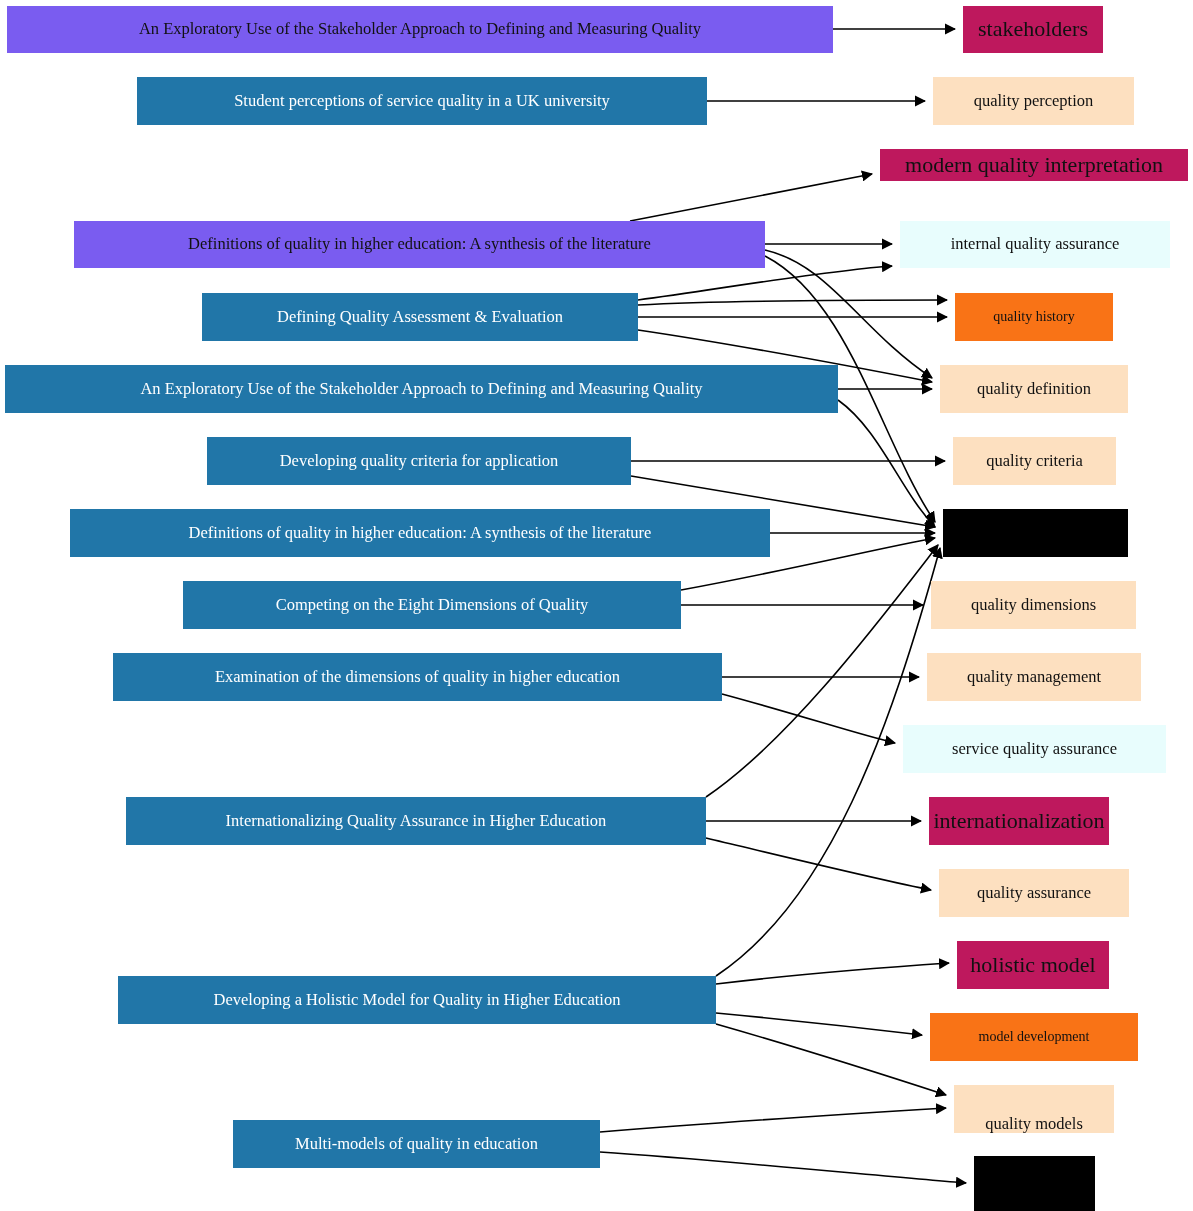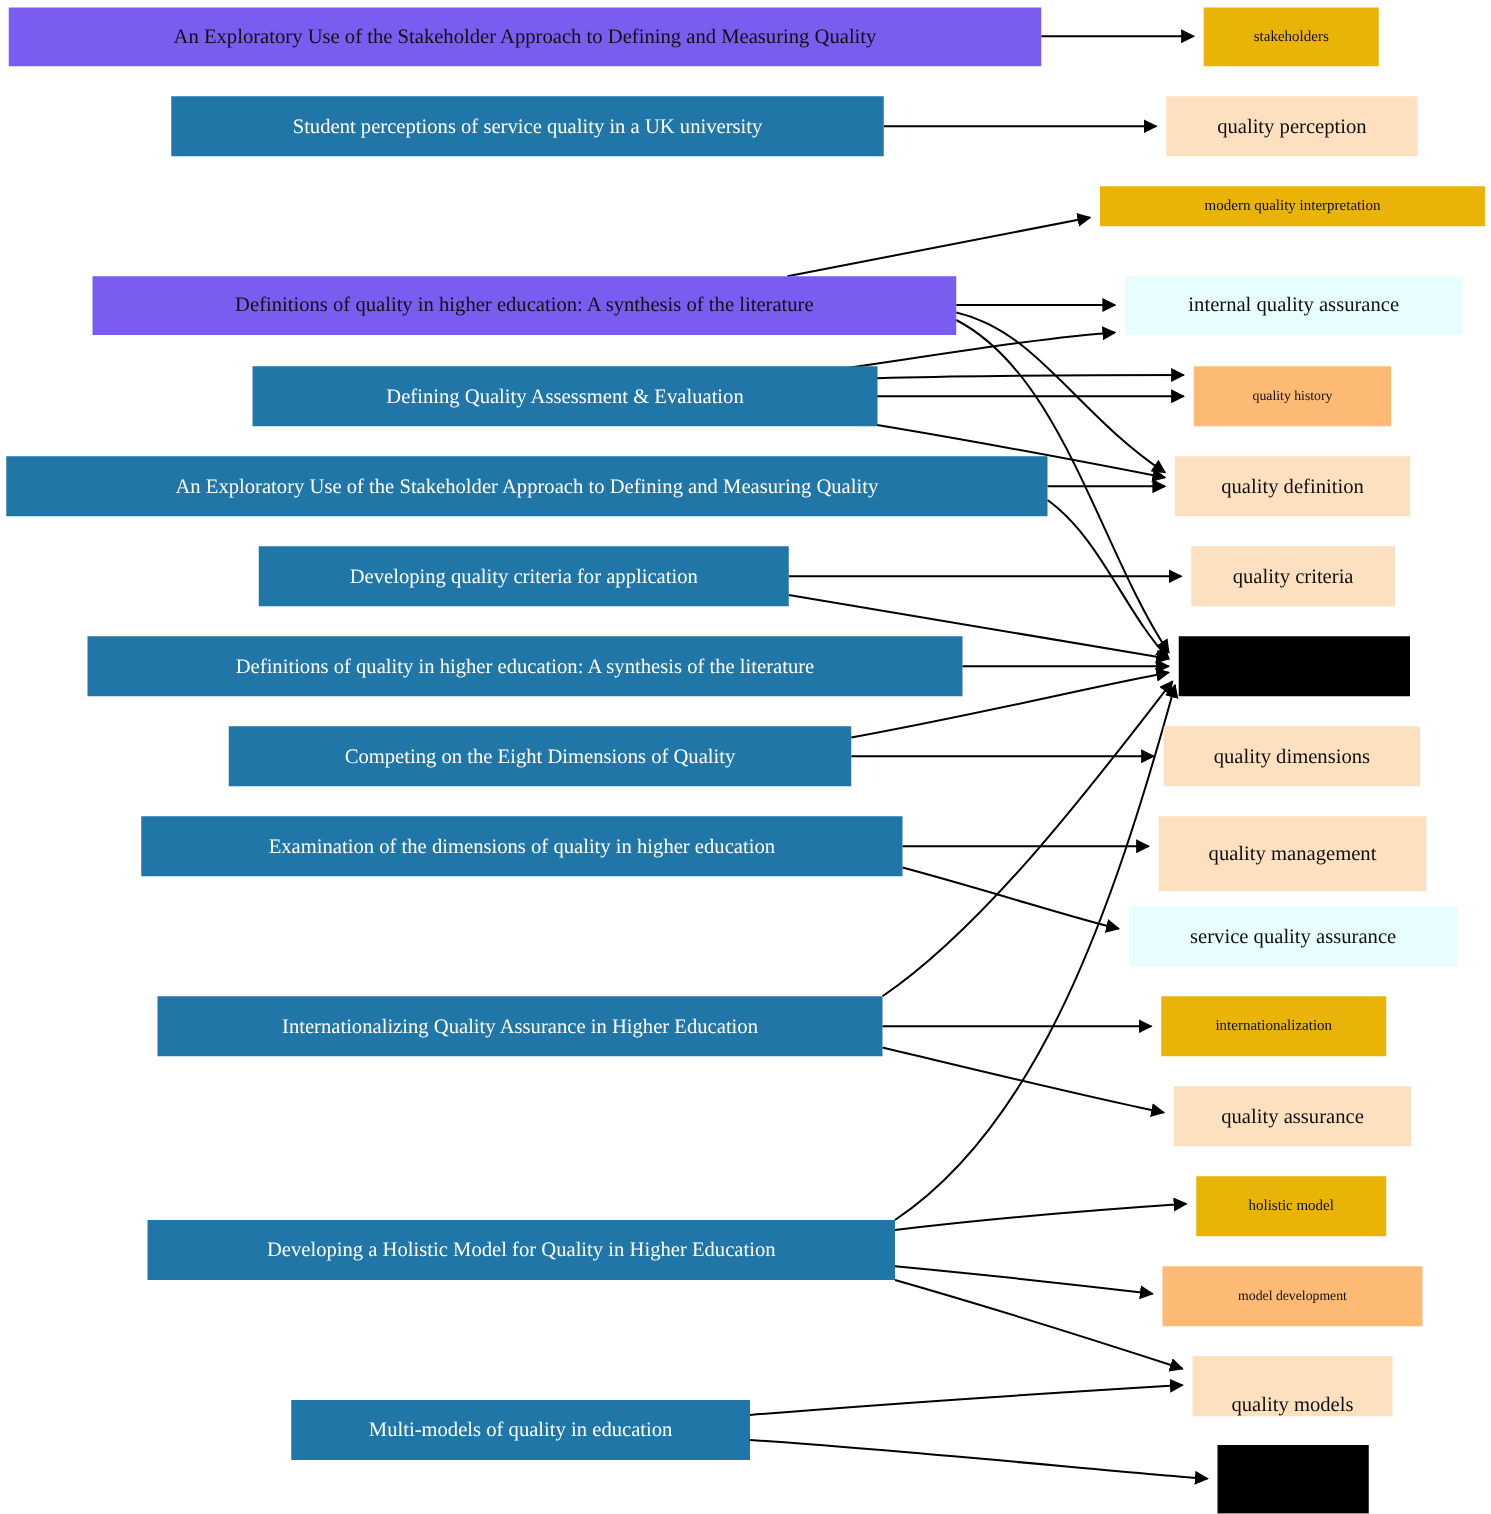--- a/index.html
+++ b/index.html
@@ -38,22 +38,22 @@
   }
   .node-label {
     display: block;
     padding: 0 10px;
   }
   
   .paper-blue   { background: #2176a8; color: #ffffff; font-size: 16.5px; }
   .paper-purple { background: #7a5cf0; color: #111111; font-size: 16.5px; }
   
   .kw-peach   { background: #fde0c0; color: #111111; font-size: 16.5px; }
-  .kw-purple  { background: #eab308; color: #111111; font-size: 12px; }
-  .kw-blue    { background: #fdba74; color: #111111; font-size: 11px; }
+  .kw-purple  { background: #be185d; color: #111111; font-size: 22px; }
+  .kw-blue    { background: #f97316; color: #111111; font-size: 14px; }
   .kw-mint    { background: #e8fdfd; color: #111111; font-size: 16.5px; }
   .kw-black   { background: #000000; color: #000000; font-size: 16.5px; }
 </style>
 </head>
 <body>
 
 <div id="canvas">
 
   <svg id="edges" viewBox="0 0 1193 1211" xmlns="http://www.w3.org/2000/svg">
     <defs>
@@ -96,21 +96,21 @@
   <div id="paper-nodes">
       <div class="node paper-purple" style="left: 7px; top: 6px; width: 826px; height: 47px;">
         <span class="node-label">An Exploratory Use of the Stakeholder Approach to Defining and Measuring Quality</span>
       </div>
       <div class="node paper-blue" style="left: 137px; top: 77px; width: 570px; height: 48px;">
         <span class="node-label">Student perceptions of service quality in a UK university</span>
       </div>
       <div class="node paper-purple" style="left: 74px; top: 221px; width: 691px; height: 47px;">
         <span class="node-label">Definitions of quality in higher education: A synthesis of the literature</span>
       </div>
-      <div class="node paper-blue" style="left: 202px; top: 293px; width: 500px; height: 48px;">
+      <div class="node paper-blue" style="left: 202px; top: 293px; width: 436px; height: 48px;">
         <span class="node-label">Defining Quality  Assessment &amp; Evaluation</span>
       </div>
       <div class="node paper-blue" style="left: 5px; top: 365px; width: 833px; height: 48px;">
         <span class="node-label">An Exploratory Use of the Stakeholder  Approach to Defining and Measuring Quality</span>
       </div>
       <div class="node paper-blue" style="left: 207px; top: 437px; width: 424px; height: 48px;">
         <span class="node-label">Developing quality criteria for application</span>
       </div>
       <div class="node paper-blue" style="left: 70px; top: 509px; width: 700px; height: 48px;">
         <span class="node-label">Definitions of quality in higher education:  A synthesis of the literature</span>
@@ -152,21 +152,21 @@
       </div>
       <div class="node kw-peach" style="left: 953px; top: 437px; width: 163px; height: 48px;">
         <span class="node-label">quality criteria</span>
       </div>
       <div class="node kw-black" style="left: 943px; top: 509px; width: 185px; height: 48px;">
         <span class="node-label"></span>
       </div>
       <div class="node kw-peach" style="left: 931px; top: 581px; width: 205px; height: 48px;">
         <span class="node-label">quality dimensions</span>
       </div>
-      <div class="node kw-peach" style="left: 927px; top: 653px; width: 214px; height: 60px;">
+      <div class="node kw-peach" style="left: 927px; top: 653px; width: 214px; height: 48px;">
         <span class="node-label">quality management</span>
       </div>
       <div class="node kw-mint" style="left: 903px; top: 725px; width: 263px; height: 48px;">
         <span class="node-label">service quality assurance</span>
       </div>
       <div class="node kw-purple" style="left: 929px; top: 797px; width: 180px; height: 48px; text-align: right;">
         <span class="node-label">internationalization</span>
       </div>
       <div class="node kw-peach" style="left: 939px; top: 869px; width: 190px; height: 48px;">
         <span class="node-label">quality assurance</span>

